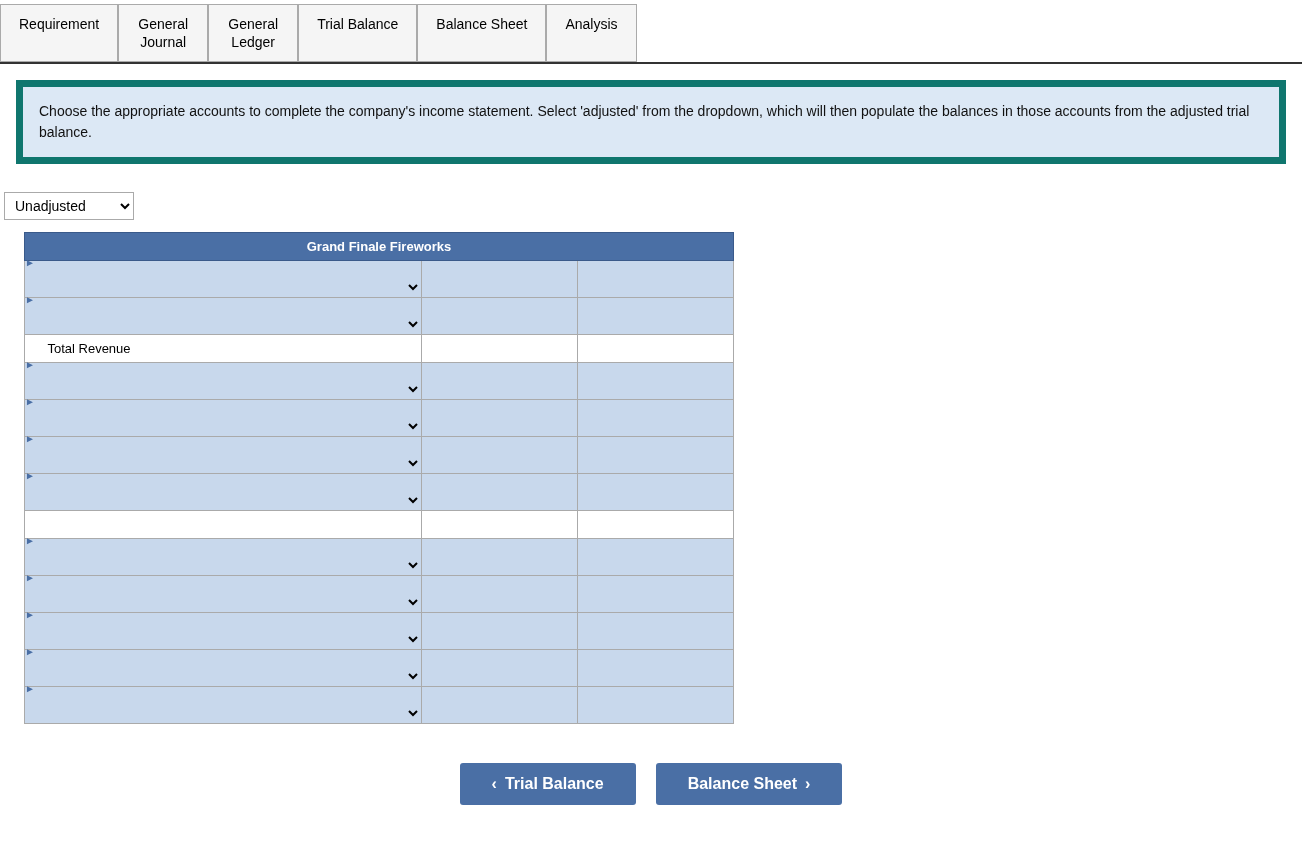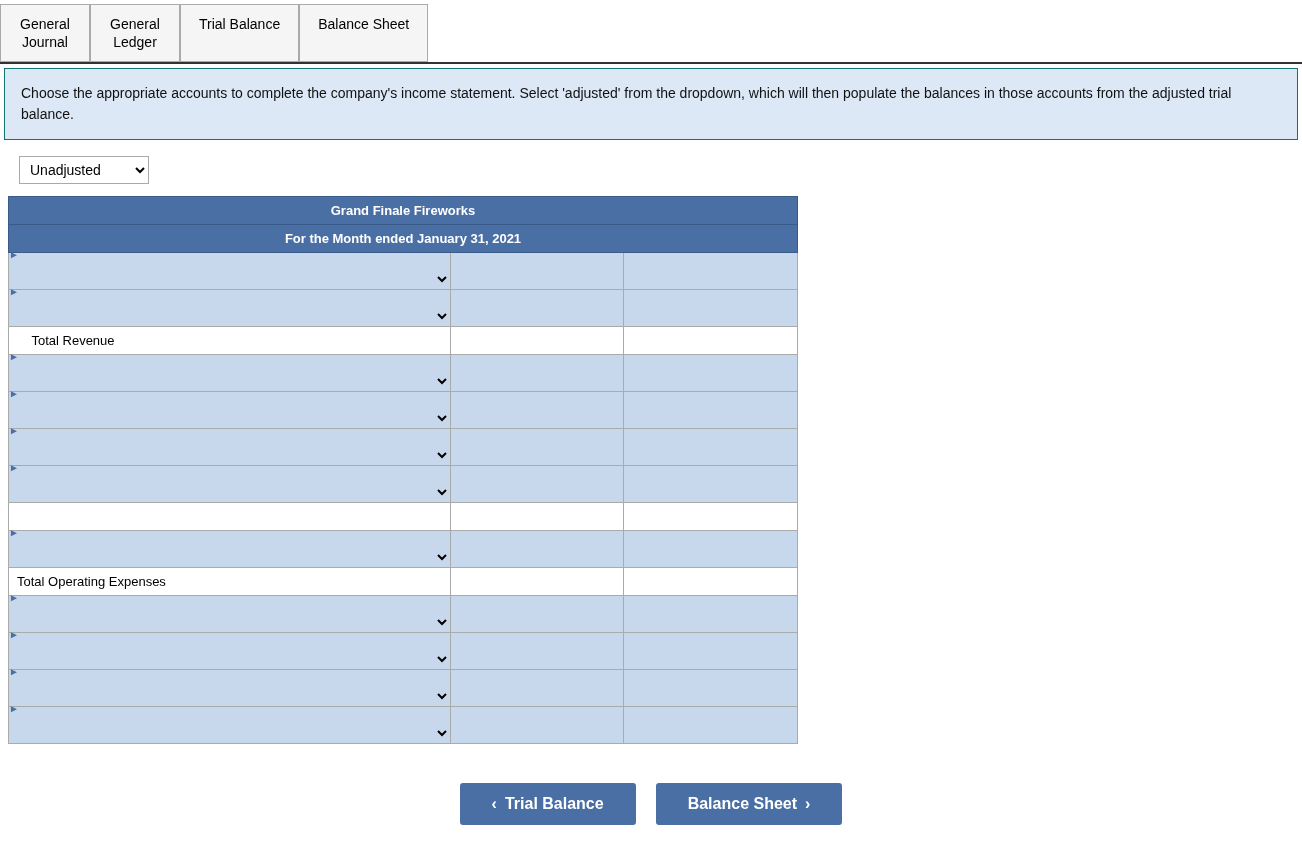--- a/index.html
+++ b/index.html
@@ -38,46 +38,46 @@
       bottom: -2px;
       z-index: 2;
     }
     .tab:not(.active) {
       border-bottom: 1px solid #aaa;
     }
 
     
     .info-box {
       background: #dce8f5;
-      border: 1px solid #0f766e;
+      border: 7px solid #0f766e;
       padding: 14px 16px;
-      margin: 4px;
+      margin: 16px;
       font-size: 14px;
       line-height: 1.5;
       color: #111;
     }
 
     
     .dropdown-container {
-      padding: 12px 19px;
+      padding: 12px 4px;
     }
     .dropdown-select {
       font-size: 14px;
       padding: 4px 6px;
       border: 1px solid #aaa;
       background: #fff;
       min-width: 130px;
       cursor: pointer;
     }
 
     
     .table-wrapper {
-      margin: 0 8px 16px 8px;
+      margin: 0 8px 16px 24px;
       display: inline-block;
-      width: 790px;
+      width: 710px;
     }
 
     .income-table {
       width: 100%;
       border-collapse: collapse;
     }
 
     .income-table .header-row td {
       background: #4a6fa5;
       color: #fff;
@@ -151,30 +151,36 @@
     }
   </style>
 </head>
 <body>
 
 
 
 
 <div class="tabs-container">
   <div class="tab">
+    <span>Requirement</span>
+  </div>
+  <div class="tab">
     General<br>Journal
   </div>
   <div class="tab">
     General<br>Ledger
   </div>
   <div class="tab">
     <span>Trial Balance</span>
   </div>
   <div class="tab">
     <span>Balance Sheet</span>
+  </div>
+  <div class="tab">
+    <span>Analysis</span>
   </div>
 </div>
 
 
 <div class="info-box">
   <span>Choose the appropriate accounts to complete the company's income statement. Select 'adjusted' from the dropdown, which will then populate the balances in those accounts from the adjusted trial balance.</span>
 </div>
 
 
 <div class="dropdown-container">
@@ -185,23 +191,20 @@
 </div>
 
 
 <div class="table-wrapper">
   <table class="income-table">
     <tbody>
 
       <tr class="header-row">
         <td colspan="3">Grand Finale Fireworks</td>
       </tr>
-      <tr class="header-row">
-        <td colspan="3">For the Month ended January 31, 2021</td>
-      </tr>
 
       <tr class="dropdown-row">
         <td class="col-label">
           <span class="row-arrow">►</span>
           <select class="row-select">
             <option></option>
           </select>
         </td>
         <td class="col-mid"></td>
         <td class="col-right"></td>
@@ -280,27 +283,20 @@
         <td class="col-label">
           <span class="row-arrow">►</span>
           <select class="row-select">
             <option></option>
           </select>
         </td>
         <td class="col-mid"></td>
         <td class="col-right"></td>
       </tr>
 
-      <tr class="label-row">
-        <td class="col-label">
-          <span>Total Operating Expenses</span>
-        </td>
-        <td class="col-mid"></td>
-        <td class="col-right"></td>
-      </tr>
 
       <tr class="dropdown-row">
         <td class="col-label">
           <span class="row-arrow">►</span>
           <select class="row-select">
             <option></option>
           </select>
         </td>
         <td class="col-mid"></td>
         <td class="col-right"></td>

